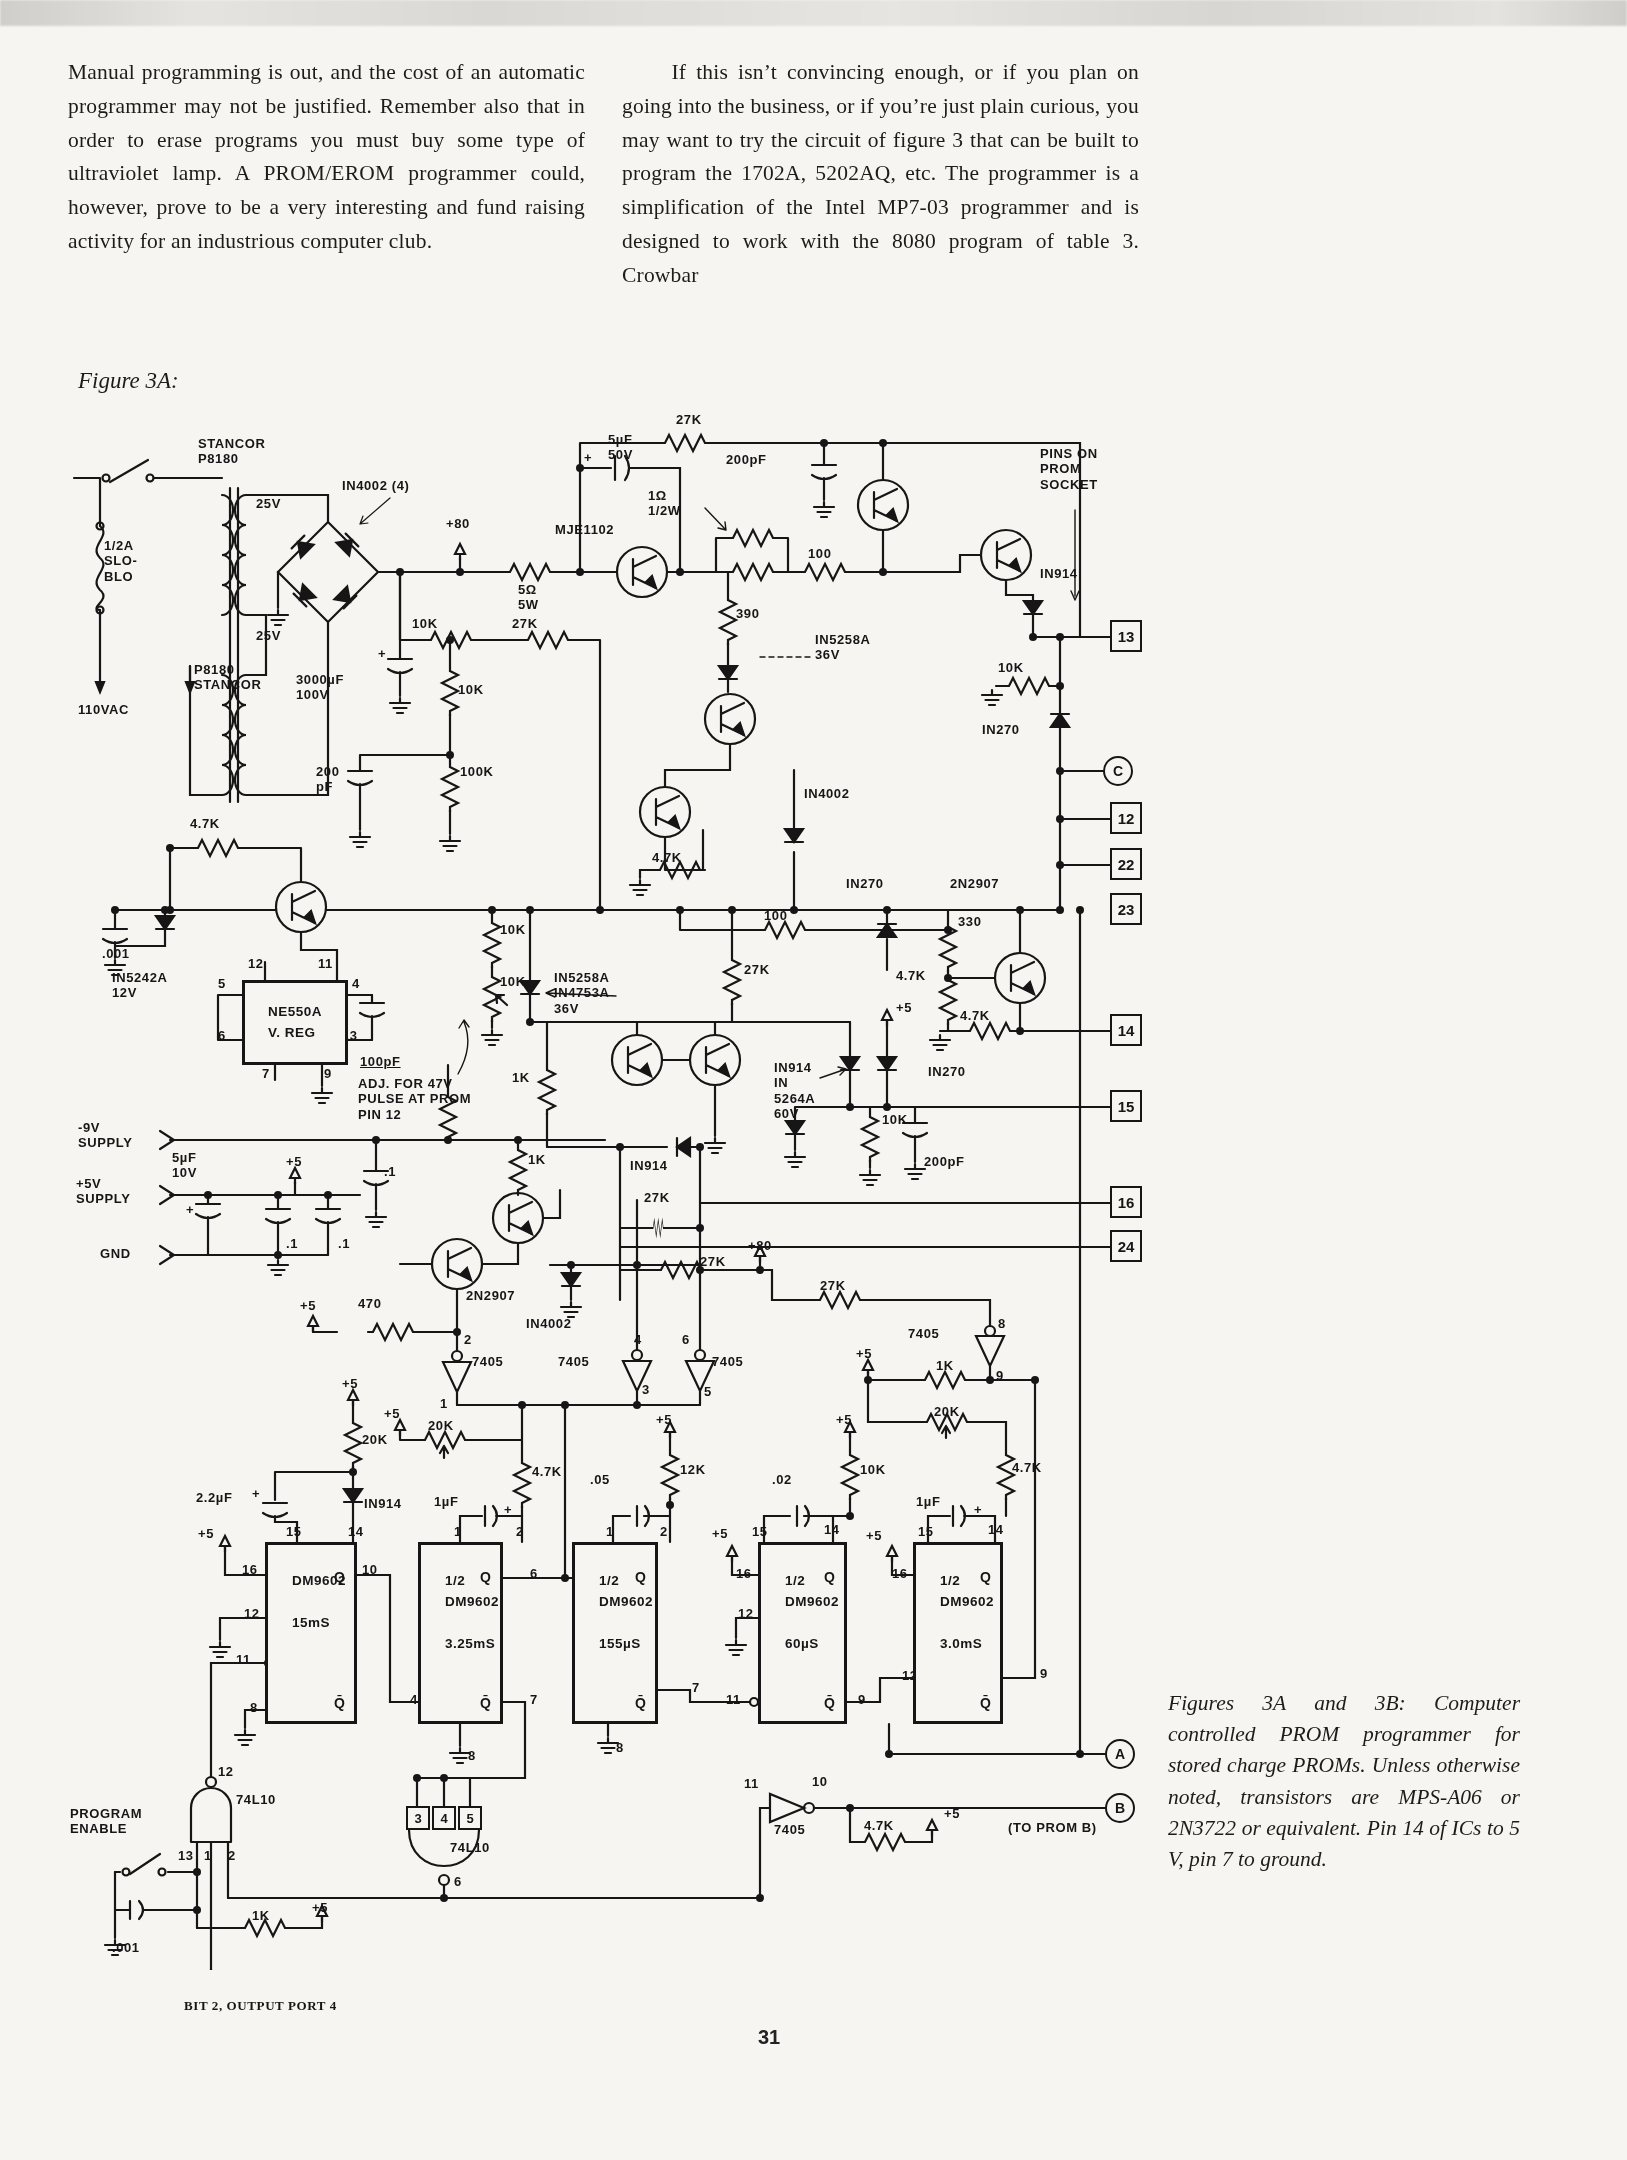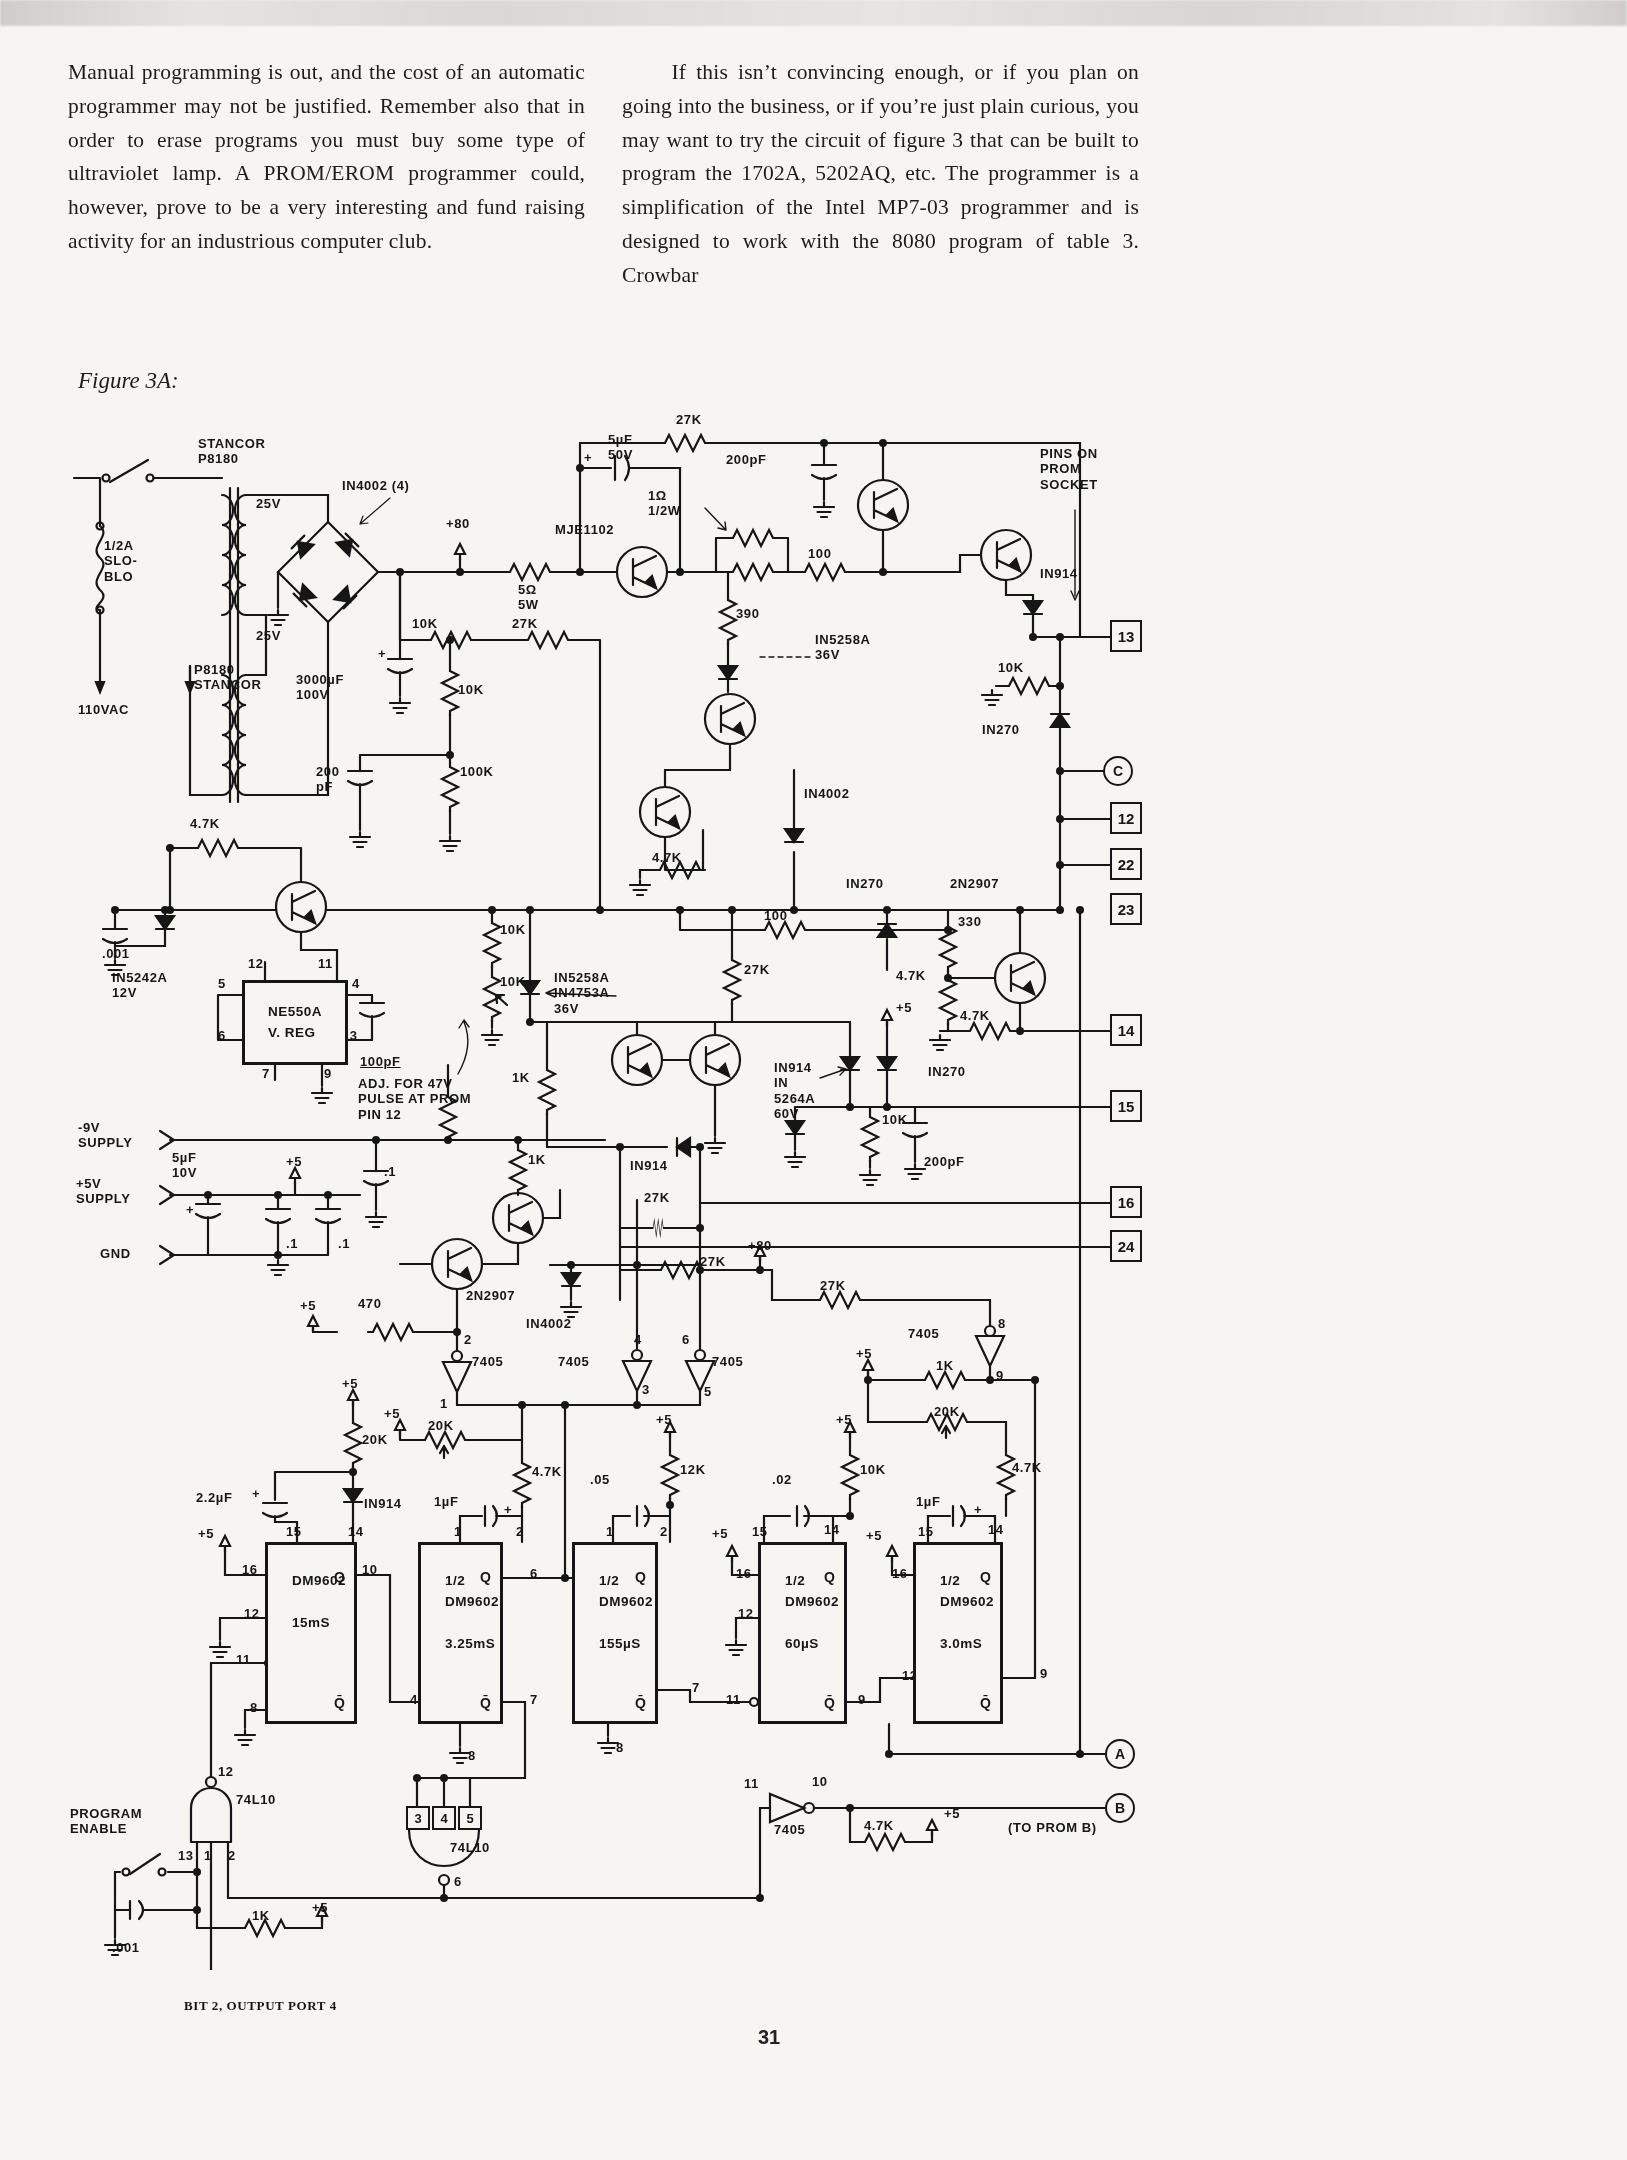--- a/index.html
+++ b/index.html
@@ -658,14 +658,15 @@
       <div class="pinbox" style="left: 1050px; top: 776px; width: 32px; height: 32px;">16</div>
       <div class="pinbox" style="left: 1050px; top: 820px; width: 32px; height: 32px;">24</div>
       <div class="pinbox" style="left: 346px; top: 1396px; width: 24px; height: 24px; font-size: 13px;">3</div>
       <div class="pinbox" style="left: 372px; top: 1396px; width: 24px; height: 24px; font-size: 13px;">4</div>
       <div class="pinbox" style="left: 398px; top: 1396px; width: 24px; height: 24px; font-size: 13px;">5</div>
       <div class="term" style="left: 1043px; top: 346px;">C</div>
       <div class="term" style="left: 1045px; top: 1329px;">A</div>
       <div class="term" style="left: 1045px; top: 1383px;">B</div>
     </div>
 
+  <div class="caption">Figures 3A and 3B: Computer controlled PROM programmer for stored charge PROMs. Unless otherwise noted, transistors are MPS-A06 or 2N3722 or equivalent. Pin 14 of ICs to 5 V, pin 7 to ground.</div>
   <div class="pagenum">31</div>
 </div>
 
 </body></html>

